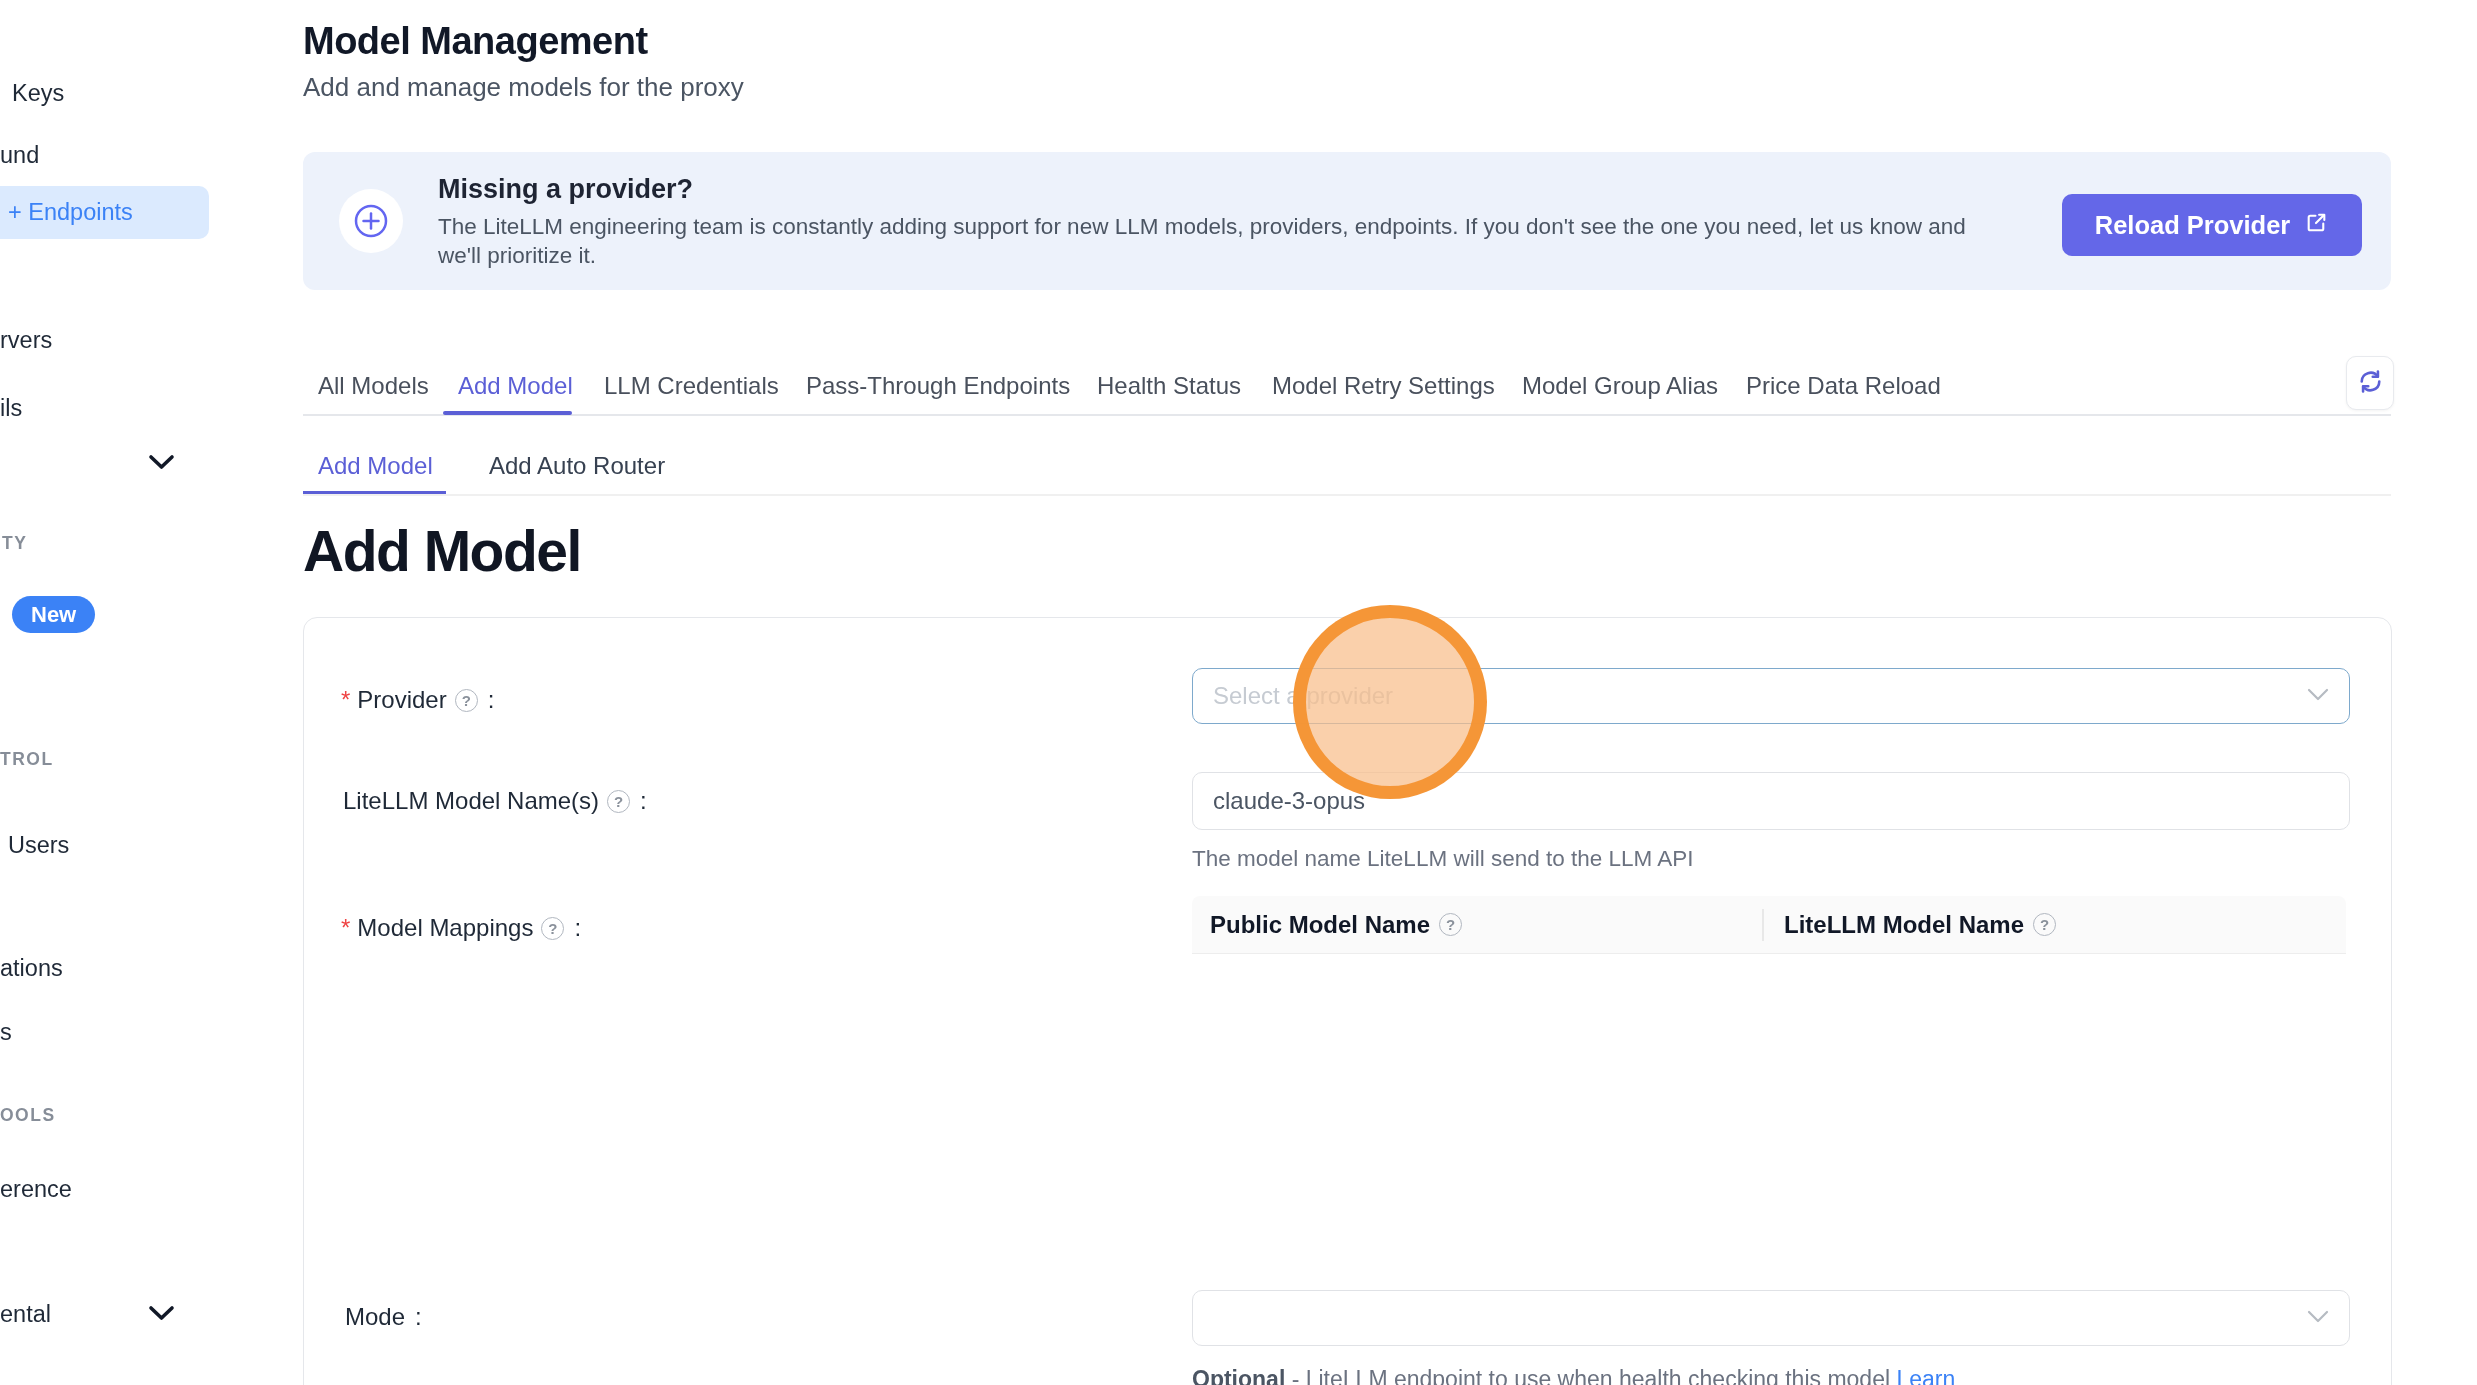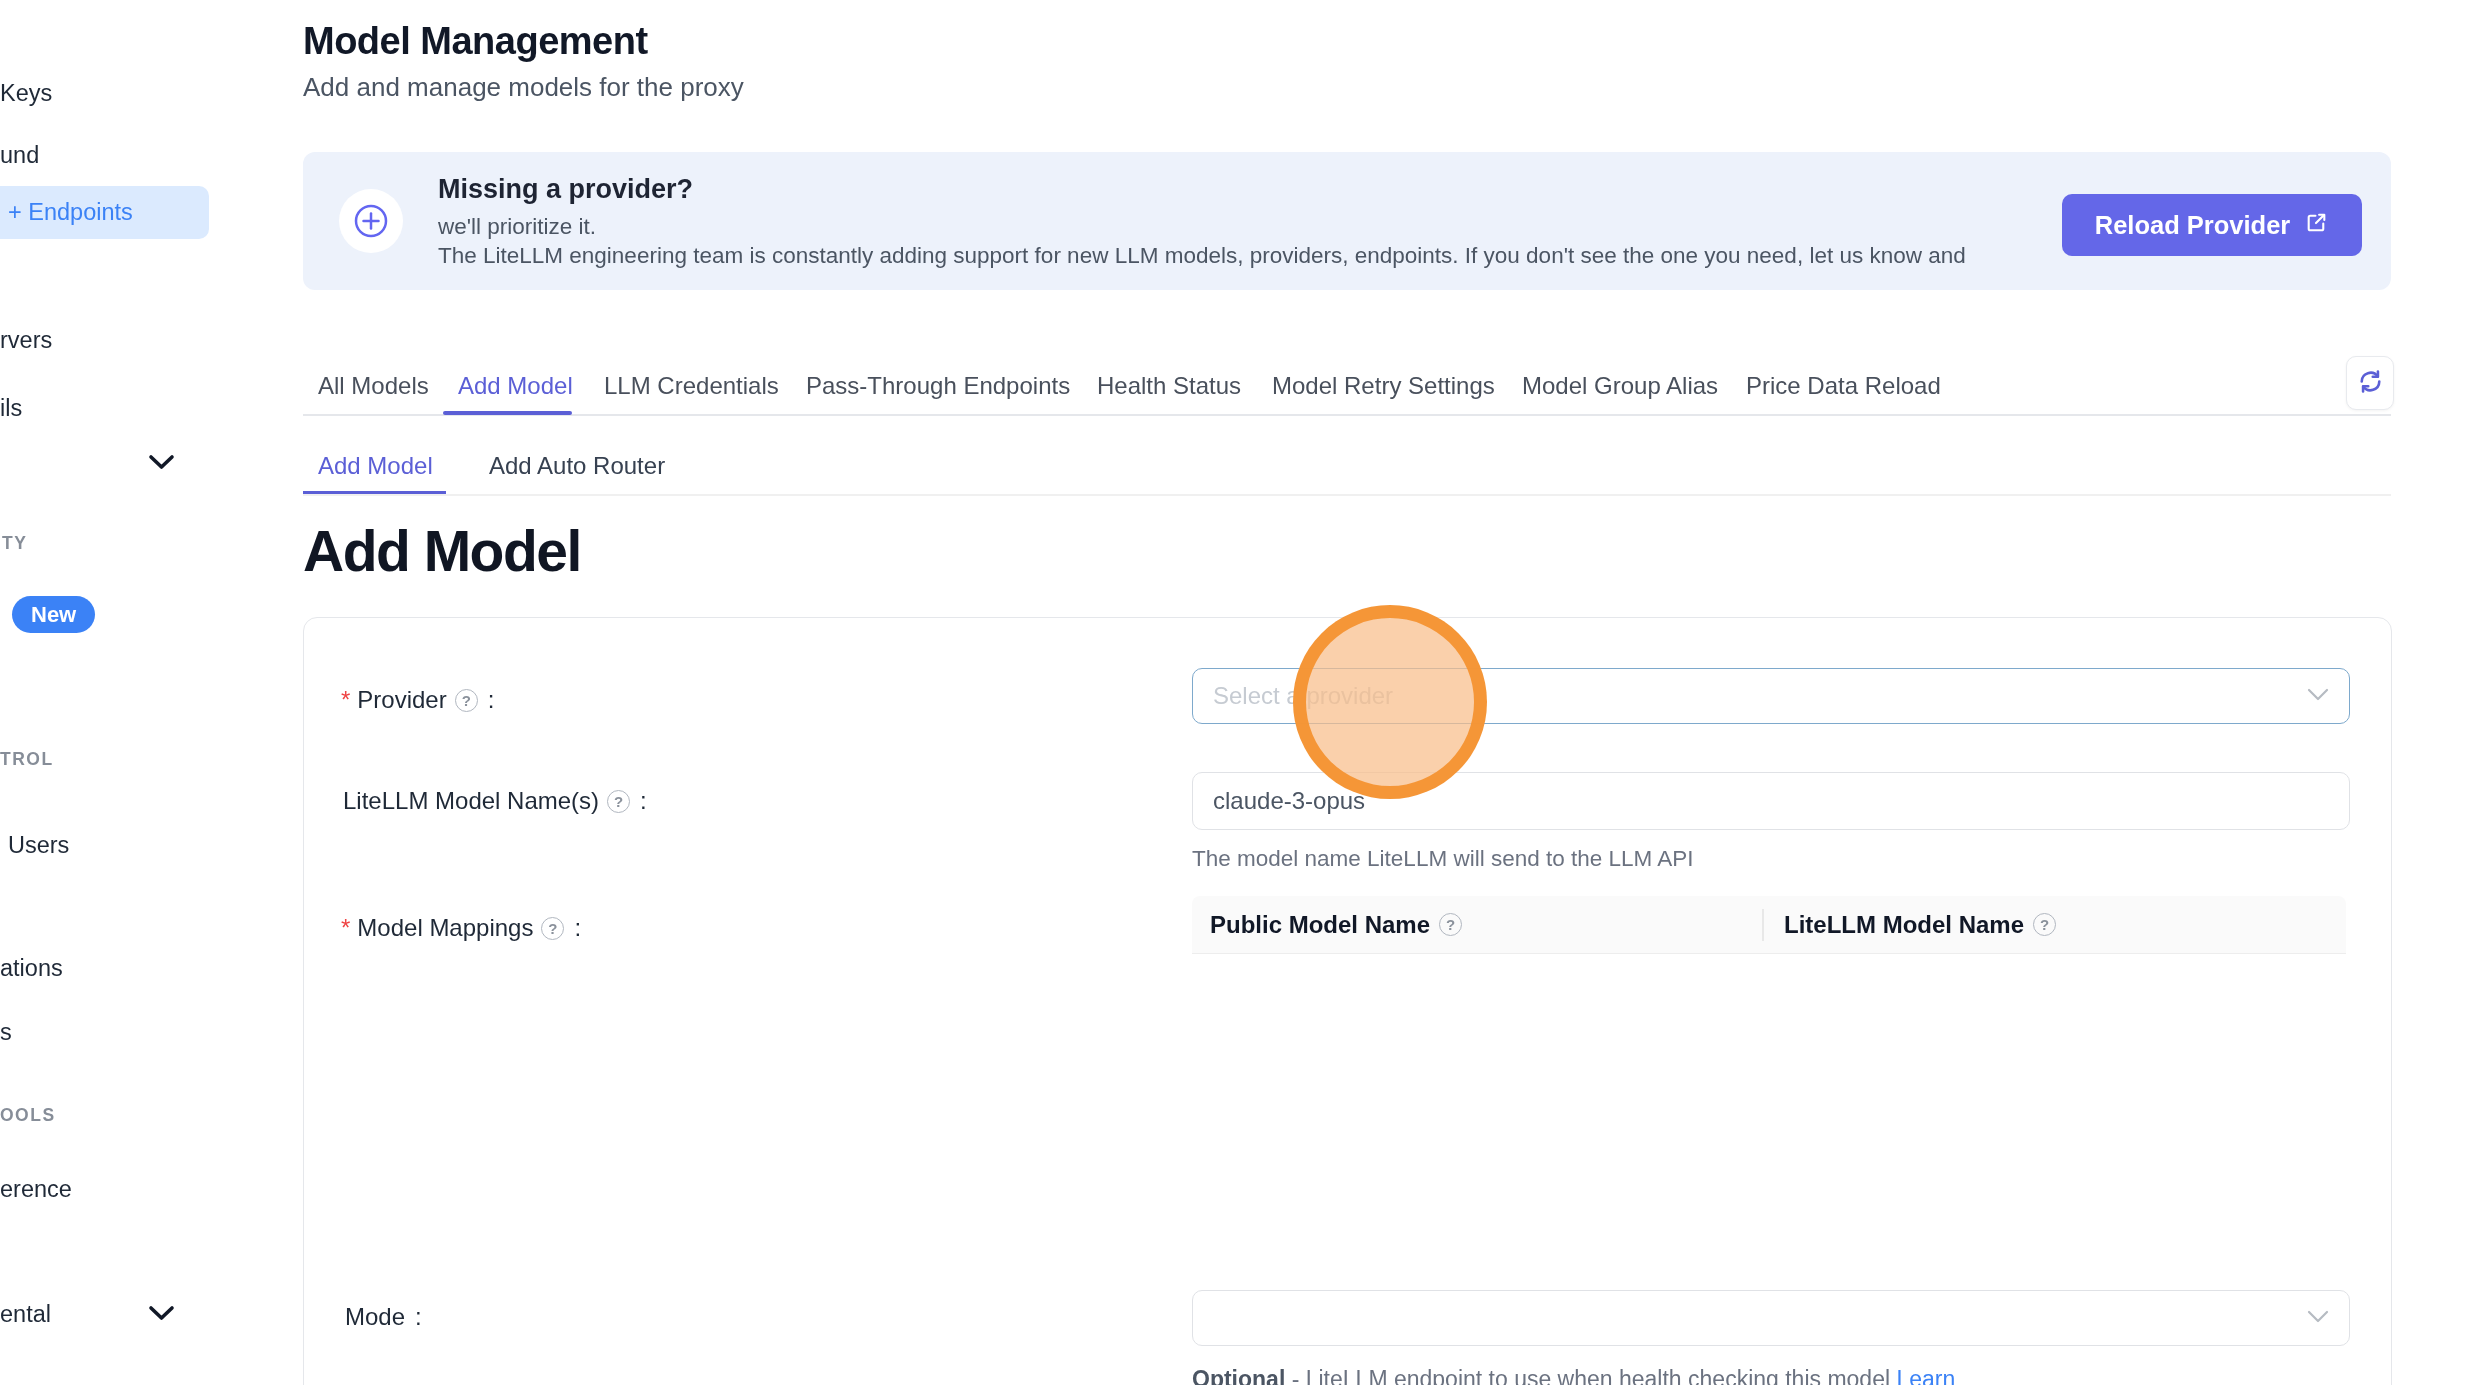--- a/index.html
+++ b/index.html
@@ -8,21 +8,21 @@
   #screen {
     position:relative; width:2477px; height:1385px;
     background:#ffffff; overflow:hidden;
   }
 
   
   .side-frag { position:absolute; left:0; transform:translateY(-50%);
     font-size:23.5px; color:#1f2937; white-space:nowrap; }
   .side-section { position:absolute; left:0; transform:translateY(-50%);
     font-size:17.5px; font-weight:700; letter-spacing:1.5px; color:#868d98; white-space:nowrap; }
-  #sb-keys   { top:93px; }
+  #sb-keys   { top:93px;margin-left:12px; }
   #sb-und    { top:155px; }
   #sb-pill   { position:absolute; left:-22px; top:186px; width:231px; height:53px;
                background:#dbeafe; border-radius:10px; }
   #sb-endpoints { position:absolute; left:8px; top:212px; transform:translateY(-50%);
                font-size:23.5px; font-weight:500; color:#3b82f6; white-space:nowrap; }
   #sb-rvers  { top:340px; }
   #sb-ils    { top:408px; }
   .sb-chevron { position:absolute; left:148px; }
   #sb-chev1  { top:454px; }
   #sb-ty     { top:543px; left:2px; }
@@ -170,22 +170,22 @@
   <div id="banner">
     <div id="banner-icon-wrap">
       <svg width="40" height="40" viewBox="0 0 24 24" fill="none" stroke="#6366f1" stroke-width="1.5" stroke-linecap="round">
         <circle cx="12" cy="12" r="9"></circle>
           <line x1="12" y1="7.5" x2="12" y2="16.5"></line>
           <line x1="7.5" y1="12" x2="16.5" y2="12"></line>
       </svg>
     </div>
     <div id="banner-title">Missing a provider?</div>
     <div id="banner-body">
+      <span>The LiteLLM engineering team is constantly adding support for new LLM models, providers, endpoints. If you don't see the one you need, let us know and</span>
       <span>we'll prioritize it.</span>
-      <span>The LiteLLM engineering team is constantly adding support for new LLM models, providers, endpoints. If you don't see the one you need, let us know and</span>
     </div>
     <button id="request-provider-btn">
       <span>Reload Provider</span>
       <span>
         <svg width="25" height="25" viewBox="0 0 24 24" fill="none" stroke="#ffffff" stroke-width="2" stroke-linecap="round" stroke-linejoin="round">
           <path d="M18.5 13v5a1.5 1.5 0 0 1-1.5 1.5H6A1.5 1.5 0 0 1 4.5 18V7A1.5 1.5 0 0 1 6 5.5h5"></path>
           <polyline points="14.5,4.5 19.5,4.5 19.5,9.5"></polyline>
           <line x1="19" y1="5" x2="11.5" y2="12.5"></line>
         </svg>
       </span>

